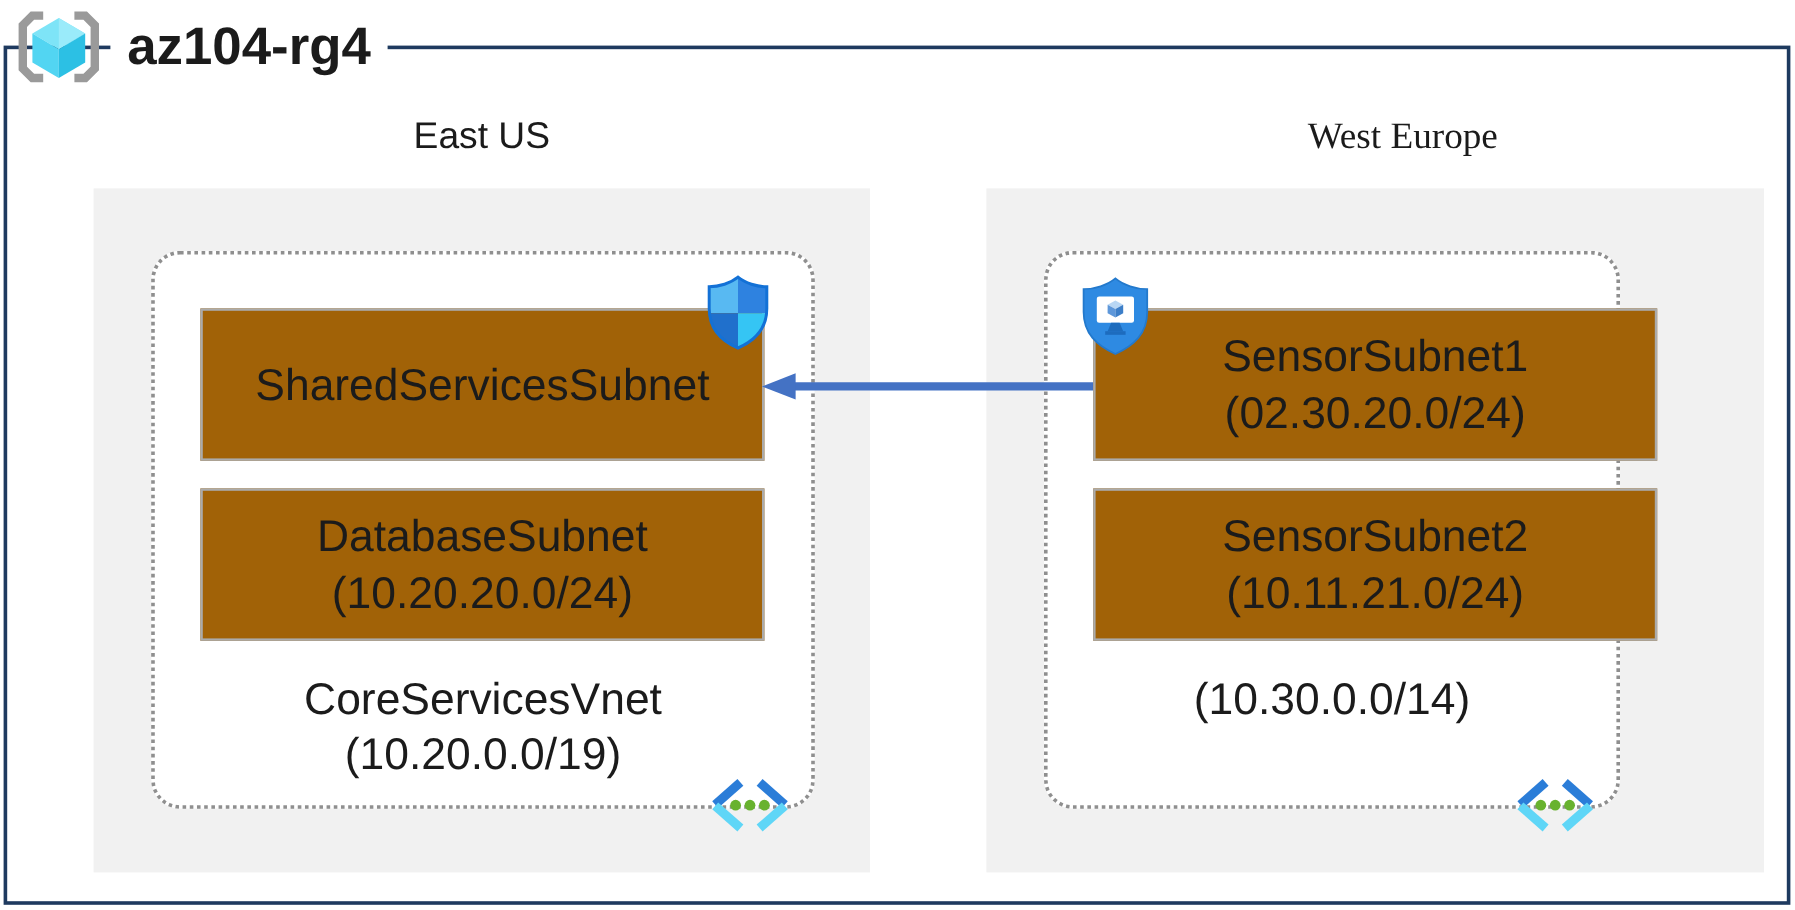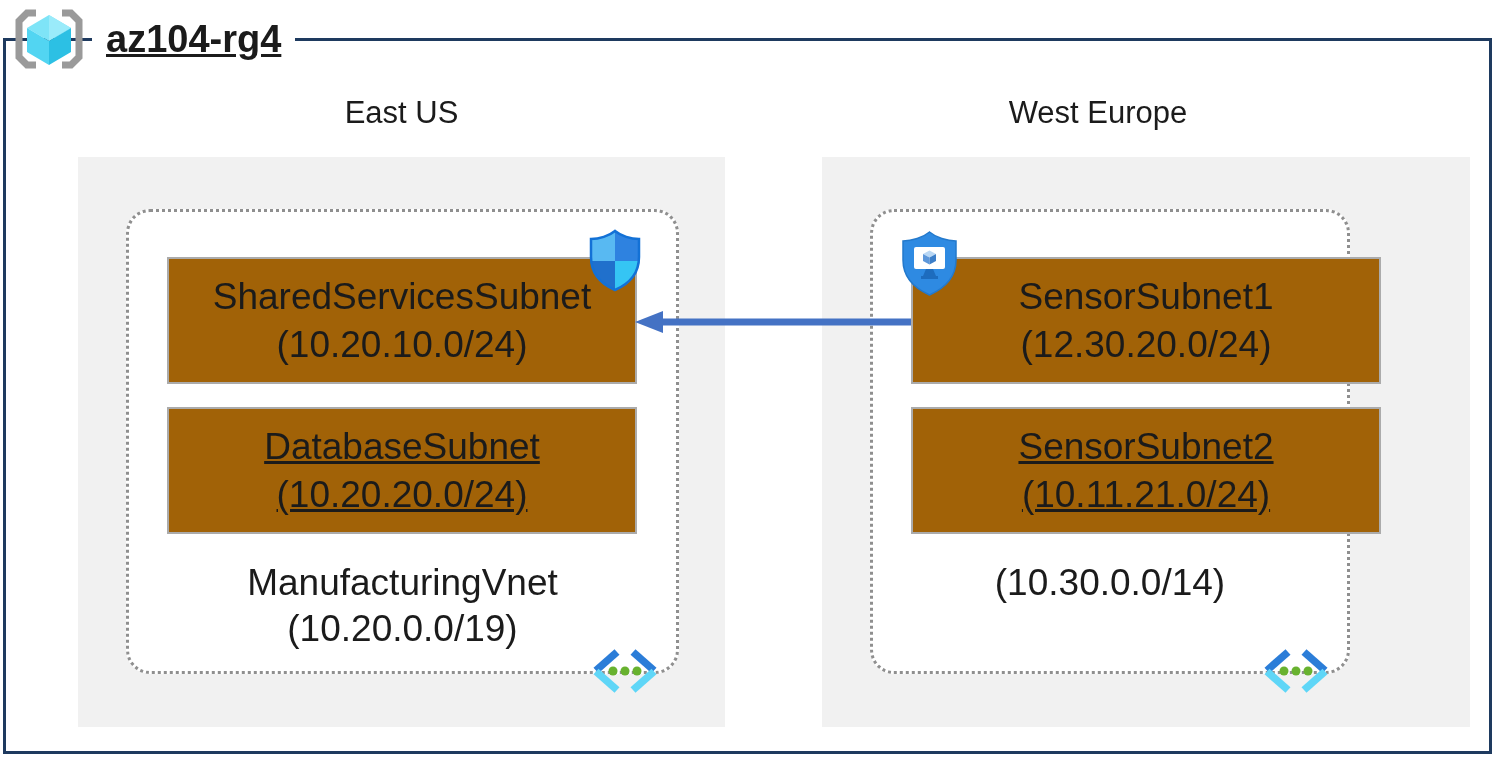--- a/index.html
+++ b/index.html
@@ -11,47 +11,47 @@
     position:absolute;left:3px;top:38px;width:1489px;height:716px;
     border:3px solid #1e3a5f;box-sizing:border-box;background:transparent;
   }
   .rg-header{
     position:absolute;left:10px;top:6px;height:66px;
     display:flex;align-items:center;z-index:5;
   }
   .rg-icon{width:78px;height:64px;display:block;}
   .rg-title{
     margin-left:4px;background:#ffffff;padding:0 14px;
-    font-size:38px;font-weight:bold;line-height:64px;letter-spacing:0px;text-decoration:underline;
+    font-size:44px;font-weight:bold;line-height:64px;letter-spacing:0px;
   }
   .region-label{
     position:absolute;top:88px;height:50px;font-size:31px;line-height:50px;
     text-align:center;white-space:nowrap;
   }
   .region-label.east{left:78px;width:647px;}
-  .region-label.west{left:774px;width:648px;}
+  .region-label.west{left:845px;width:648px;font-family:Liberation Serif, serif;}
   .region{
     position:absolute;top:157px;height:570px;background:#f1f1f1;
   }
   .region.east{left:78px;width:647px;}
   .region.west{left:822px;width:648px;}
   .vnet{
     position:absolute;left:48px;top:52px;width:553px;height:465px;
     border:3px dotted #8f8f8f;border-radius:24px;background:#ffffff;
     box-sizing:border-box;
   }
   .region.west .vnet{width:480px;}
   .subnet{
     position:absolute;left:38px;width:470px;height:127px;
     background:#a16207;border:2px solid #ababab;box-sizing:border-box;
     text-align:center;font-size:37px;line-height:48px;
     display:flex;flex-direction:column;justify-content:center;align-items:center;
   }
   .subnet.first{top:45px;}
-  .subnet.second{top:195px;text-decoration:underline;}
+  .subnet.second{top:195px;}
   .vnet-label{
     position:absolute;left:0;top:348px;width:100%;text-align:center;
     font-size:37px;line-height:46px;
   }
   .vnet-icon{
     position:absolute;right:18px;bottom:-23px;width:66px;height:46px;
   }
   .shield-icon{position:absolute;left:588px;top:229px;width:54px;height:63px;z-index:4;}
   .shield-monitor-icon{position:absolute;left:900px;top:230px;width:59px;height:67px;z-index:4;}
   .peering-arrow{position:absolute;left:633px;top:308px;width:278px;height:28px;z-index:3;}
@@ -75,47 +75,46 @@
     <span class="rg-title">az104-rg4</span>
   </div>
 
   <div class="region-label east">East US</div>
   <div class="region-label west">West Europe</div>
 
   <div class="region east">
     <div class="vnet">
       <div class="subnet first">
         <div>SharedServicesSubnet</div>
-        <div>(10.20.10.0/24)</div>
       </div>
       <div class="subnet second">
         <div>DatabaseSubnet</div>
         <div>(10.20.20.0/24)</div>
       </div>
       <div class="vnet-label">
-        <div>ManufacturingVnet</div>
+        <div>CoreServicesVnet</div>
         <div>(10.20.0.0/19)</div>
       </div>
       <svg class="vnet-icon" viewBox="0 0 66 46">
         <line x1="25" y1="4" x2="4" y2="22.5" stroke="#2b7dd8" stroke-width="7.5"></line>
         <line x1="4" y1="23.5" x2="25" y2="42" stroke="#5fd6f7" stroke-width="7.5"></line>
         <line x1="41" y1="4" x2="62" y2="22.5" stroke="#2b7dd8" stroke-width="7.5"></line>
         <line x1="62" y1="23.5" x2="41" y2="42" stroke="#5fd6f7" stroke-width="7.5"></line>
         <circle cx="21" cy="23" r="4.5" fill="#68b22f"></circle>
         <circle cx="33" cy="23" r="4.5" fill="#68b22f"></circle>
         <circle cx="45" cy="23" r="4.5" fill="#68b22f"></circle>
       </svg>
     </div>
   </div>
 
   <div class="region west">
     <div class="vnet">
       <div class="subnet first">
         <div>SensorSubnet1</div>
-        <div>(12.30.20.0/24)</div>
+        <div>(02.30.20.0/24)</div>
       </div>
       <div class="subnet second">
         <div>SensorSubnet2</div>
         <div>(10.11.21.0/24)</div>
       </div>
       <div class="vnet-label">
         <div>(10.30.0.0/14)</div>
       </div>
       <svg class="vnet-icon" viewBox="0 0 66 46">
         <line x1="25" y1="4" x2="4" y2="22.5" stroke="#2b7dd8" stroke-width="7.5"></line>

